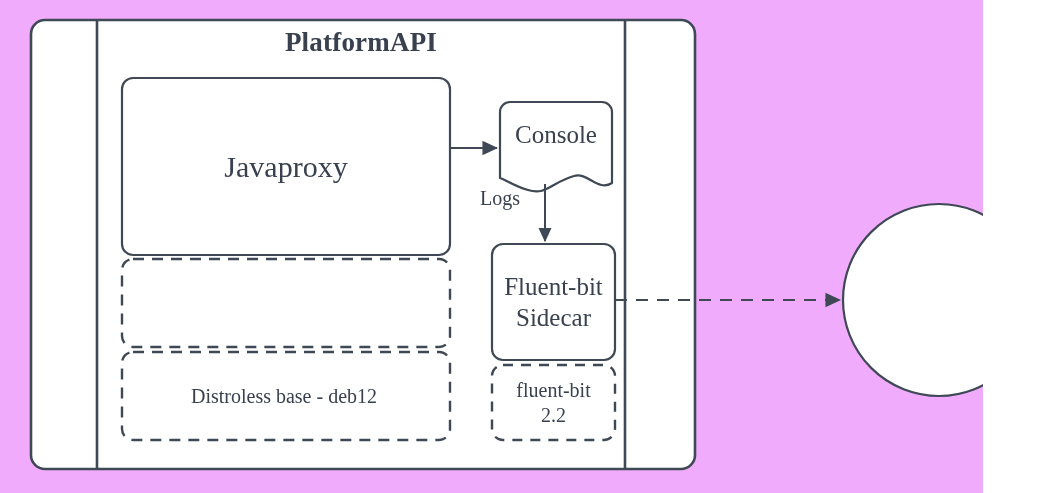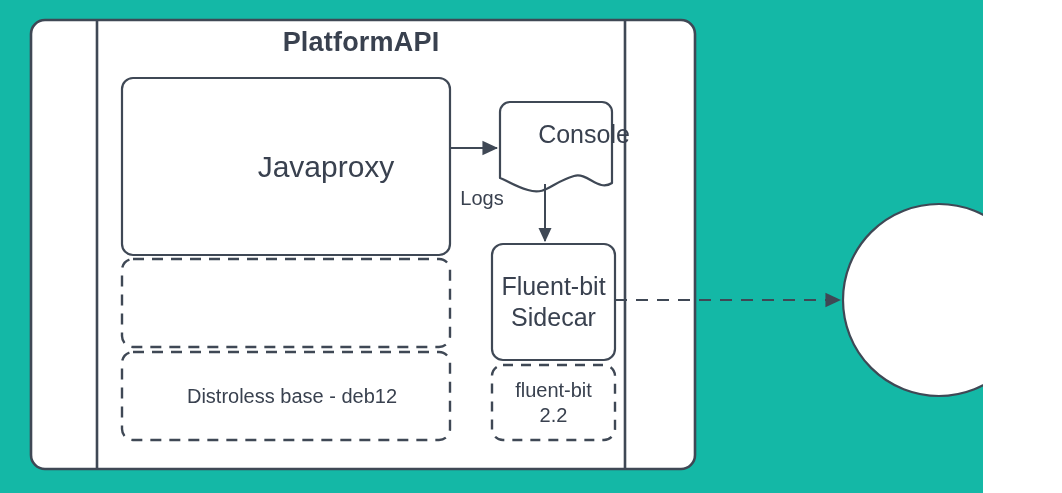--- a/index.html
+++ b/index.html
@@ -8,22 +8,23 @@
     background: #ffffff;
   }
   body {
     font-family: "Liberation Sans", sans-serif;
     -webkit-font-smoothing: antialiased;
   }
   #canvas {
     position: relative;
     width: 983px;
     height: 493px;
-    background: #14b8a6;
+    background: #f0abfc;
     overflow: hidden;
+    font-family: Liberation Serif, serif;
   }
   #canvas svg.layer {
     position: absolute;
     left: 0;
     top: 0;
     width: 1062px;
     height: 493px;
   }
   .lbl {
     position: absolute;
@@ -34,21 +35,21 @@
     color: #39414f;
     line-height: 1.25;
     pointer-events: none;
     white-space: pre-line;
   }
   .lbl-title {
     font-size: 27px;
     font-weight: bold;
     letter-spacing: 0.2px;
   }
-  .lbl-xl { font-size: 30px; margin-left: 40px; }
+  .lbl-xl { font-size: 30px; }
   .lbl-lg { font-size: 25px; }
   .lbl-md { font-size: 20px; }
 </style>
 </head>
 <body>
 
 <div id="canvas">
 
   <svg class="layer" viewBox="0 0 1062 493" xmlns="http://www.w3.org/2000/svg">
     <defs>
@@ -89,25 +90,25 @@
     <line x1="545" y1="184" x2="545" y2="241" stroke="#3f4855" stroke-width="2.0" marker-end="url(#arrowFilled)"></line>
 
     <line x1="615" y1="300" x2="840" y2="300" stroke="#3f4855" stroke-width="2.2" stroke-dasharray="12 9" marker-end="url(#arrowFilled)"></line>
   </svg>
 
   <div class="lbl lbl-title" style="left:97px; top:22px; width:528px; height:42px;">PlatformAPI</div>
 
   <div class="lbl lbl-xl" style="left:122px; top:78px; width:328px; height:177px;">Javaproxy</div>
 
 
-  <div class="lbl lbl-md" style="left:128px; top:352px; width:328px; height:88px;">Distroless base - deb12</div>
+  <div class="lbl lbl-md" style="left:120px; top:352px; width:328px; height:88px;">Distroless base - deb12</div>
 
-  <div class="lbl lbl-lg" style="left:528px; top:104px; width:112px; height:62px;">Console</div>
+  <div class="lbl lbl-lg" style="left:500px; top:104px; width:112px; height:62px;">Console</div>
 
-  <div class="lbl lbl-md" style="left:446px; top:180px; width:72px; height:36px;">Logs</div>
+  <div class="lbl lbl-md" style="left:464px; top:180px; width:72px; height:36px;">Logs</div>
 
   <div class="lbl lbl-lg" style="left:492px; top:244px; width:123px; height:116px;">Fluent-bit
 Sidecar</div>
 
   <div class="lbl lbl-md" style="left:492px; top:365px; width:123px; height:75px;">fluent-bit
 2.2</div>
 
 
 </div>
 

